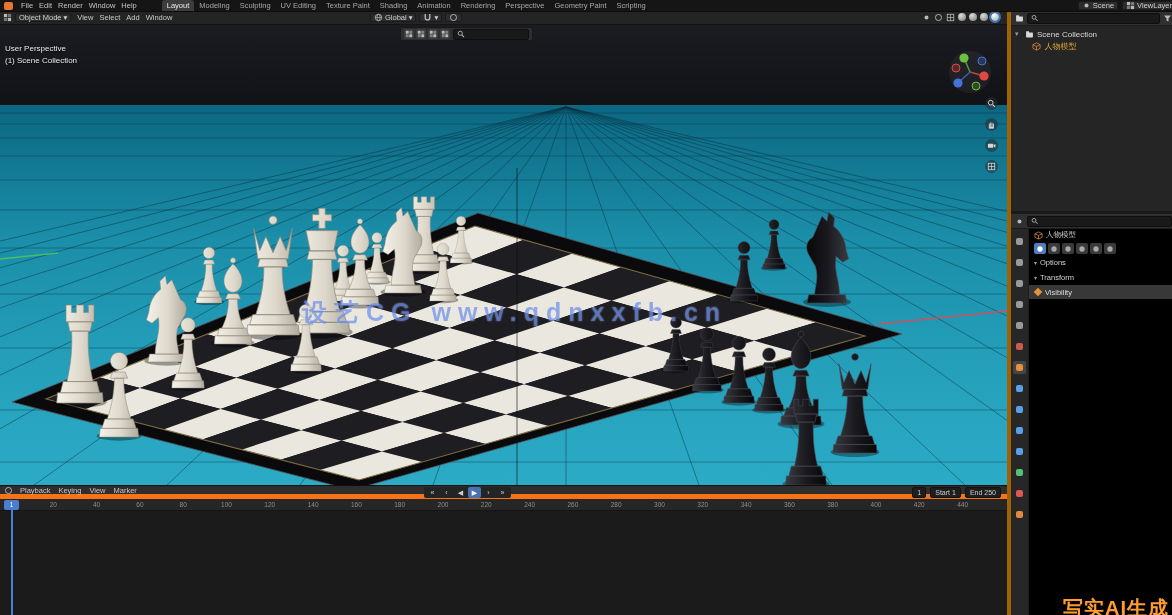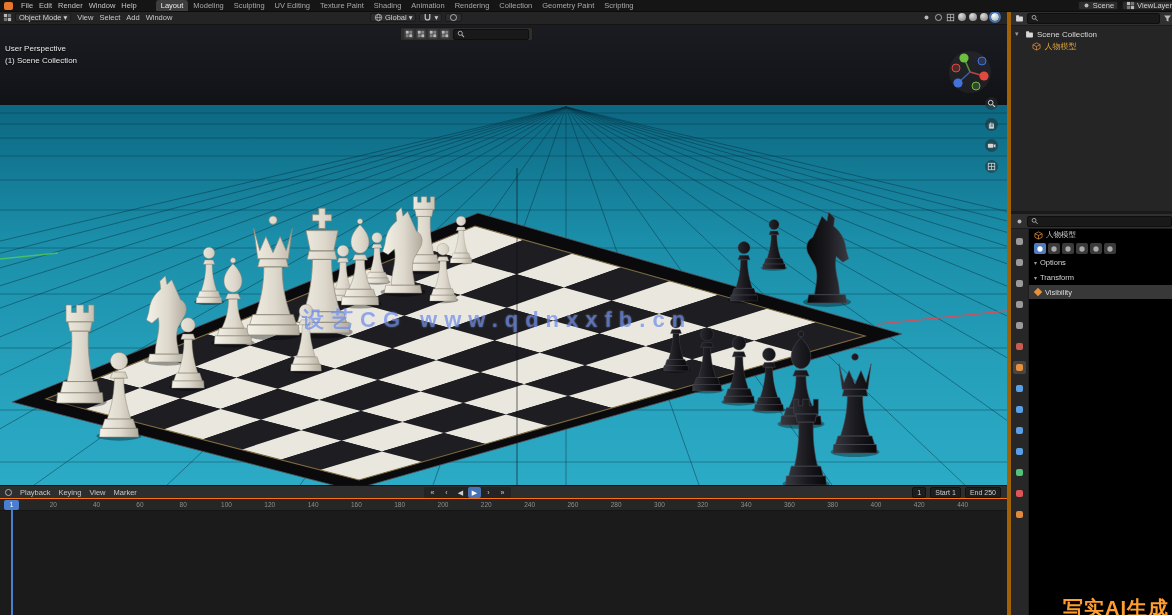--- a/index.html
+++ b/index.html
@@ -4,21 +4,21 @@
 <style>
   html,body{margin:0;padding:0;width:1172px;height:615px;overflow:hidden;background:#1f1f1f;
     font-family:"Liberation Sans","DejaVu Sans",sans-serif;-webkit-font-smoothing:antialiased;position:relative;}
   span,div{box-sizing:border-box}
 
   
   #topbar{position:absolute;left:0;top:0;width:1172px;height:11px;background:#151515;border-bottom:1px solid #0c0c0c;
     display:flex;align-items:center;font-size:7.5px;color:#c3c3c3;padding:0 4px;gap:2px;white-space:nowrap;z-index:30}
   #topbar .logo{width:9px;height:8px;border-radius:2px;background:#e8762c;margin-right:3px;flex:0 0 auto}
   .menu-item{padding:0 3px;line-height:11px}
-  #tb-workspaces{display:flex;margin-left:14px}
+  #tb-workspaces{display:flex;margin-left:20px}
   .ws-tab{padding:0 5px;line-height:11px;color:#a8a8a8;border-radius:3px 3px 0 0}
   .ws-tab.active{background:#3d3d3d;color:#ececec}
   #tb-right{margin-left:auto;display:flex;gap:4px;align-items:center}
   .pill{display:inline-flex;align-items:center;gap:2px;background:#2c2c2c;border:1px solid #1a1a1a;border-radius:2px;
     padding:0 3px;height:9px;line-height:9px;color:#cfcfcf}
 
   
   #vheader{position:absolute;left:0;top:11px;width:1007px;height:14px;background:#242424;border-bottom:1px solid #141414;
     display:flex;align-items:center;font-size:7.5px;color:#c9c9c9;padding:0 3px;gap:3px;z-index:25;white-space:nowrap}
   #vh-menus{display:flex}
@@ -35,21 +35,21 @@
   .ft-icon{width:10px;height:10px;background:#3c3c3c;border-radius:2px;display:inline-flex;align-items:center;justify-content:center;color:#bbb}
   .ft-icon svg{width:8px;height:8px}
   .searchbox{display:flex;align-items:center;gap:2px;background:#191919;border:1px solid #0e0e0e;border-radius:2px;height:11px;padding:0 3px}
   .searchbox input{background:transparent;border:0;outline:none;color:#bbb;font-size:7px;width:58px;height:9px;padding:0}
   .searchbox .hicon{width:8px;height:8px}
 
   
   #viewport{position:absolute;left:0;top:25px;width:1007px;height:460px;background:#1b8ea9;overflow:hidden}
   #scene-svg{position:absolute;left:0;top:0;width:1007px;height:460px}
   #vp-overlay{position:absolute;left:5px;top:18px;font-size:8px;color:#e9e9e9;text-shadow:0 1px 1px rgba(0,0,0,.7);line-height:12px;z-index:5}
-  #vp-watermark{position:absolute;left:302px;top:280px;font-size:22px;font-weight:bold;letter-spacing:7px;white-space:nowrap;
+  #vp-watermark{position:absolute;left:302px;top:271px;font-size:25px;font-weight:bold;letter-spacing:7px;white-space:nowrap;
     color:rgba(88,124,230,.62);text-shadow:0 0 2px rgba(235,242,255,.4);z-index:6}
   #nav-gizmo{position:absolute;right:14px;top:24px;z-index:6}
   #nav-icons{position:absolute;right:9px;top:72px;display:flex;flex-direction:column;gap:8px;z-index:6}
   .nav-icon{width:13px;height:13px;border-radius:50%;background:rgba(40,44,48,.55);display:flex;align-items:center;justify-content:center;color:#d6d6d6}
   .nav-icon svg{width:9px;height:9px}
 
   
   #right-panel{position:absolute;left:1007px;top:11px;width:165px;height:604px;background:#000000;border-left:4px solid #a16207;z-index:10}
   .ed-header{position:absolute;left:0;width:165px;height:15px;background:#303030;border-bottom:1px solid #1c1c1c;
     display:flex;align-items:center;gap:3px;padding:0 4px;font-size:7.5px;color:#c9c9c9}
@@ -72,21 +72,21 @@
   .ptab.active{background:#4f7cbf;color:#fff}
   .panel-row{display:flex;align-items:center;gap:3px;height:15px;padding:0 5px;color:#d5d5d5}
   .panel-row .tri{font-size:6px;color:#9c9c9c}
   .chk-row{display:flex;align-items:center;gap:4px;height:13px;padding:0 5px 0 34px}
   .chk{width:7px;height:7px;background:#1c1c1c;border:1px solid #060606;border-radius:1px}
   #prop-section{height:14px;background:#383838;display:flex;align-items:center;gap:4px;padding:0 6px;color:#ddd}
   .diamond{width:6px;height:6px;background:#e8913c;transform:rotate(45deg)}
 
   
   #timeline{position:absolute;left:0;top:485px;width:1007px;height:130px;background:#1d1d1d;border-top:1px solid #0f0f0f;z-index:10}
-  #tl-header{position:absolute;left:0;top:0;width:1007px;height:13px;background:#2e2e2e;border-bottom:1px solid #f97316;
+  #tl-header{position:absolute;left:0;top:0;width:1007px;height:13px;background:#2e2e2e;border-bottom:5px solid #f97316;
     display:flex;align-items:center;gap:4px;font-size:7.5px;color:#c6c6c6;padding:0 4px}
   #tl-controls{position:absolute;left:424px;top:1px;display:flex;gap:1px;background:#242424;border-radius:2px;padding:0 2px}
   .tl-btn{width:13px;height:11px;line-height:11px;text-align:center;font-size:7px;color:#cfcfcf}
   .tl-btn.play{background:#4772b3;border-radius:2px;color:#fff}
   #tl-fields{position:absolute;right:6px;top:1px;display:flex;gap:4px}
   .tl-field{background:#1e1e1e;border:1px solid #121212;border-radius:2px;height:11px;line-height:10px;font-size:7px;color:#ccc;padding:0 4px;white-space:nowrap}
   #tl-ruler{position:absolute;left:0;top:13px;width:1007px;height:12px;background:#262626;border-bottom:1px solid #151515}
   .tick{position:absolute;top:2px;font-size:6.5px;color:#8f8f8f;transform:translateX(-50%)}
   #tl-channels{position:absolute;left:0;top:25px;width:1007px;height:105px;background:#1b1b1b}
   #playhead{position:absolute;left:4px;top:13px;bottom:0;width:16px;z-index:5}
@@ -106,21 +106,21 @@
   <nav id="tb-menus"><span class="menu-item">File</span><span class="menu-item">Edit</span><span class="menu-item">Render</span><span class="menu-item">Window</span><span class="menu-item">Help</span></nav>
   <nav id="tb-workspaces">
       <span class="ws-tab active">Layout</span>
       <span class="ws-tab">Modeling</span>
       <span class="ws-tab">Sculpting</span>
       <span class="ws-tab">UV Editing</span>
       <span class="ws-tab">Texture Paint</span>
       <span class="ws-tab">Shading</span>
       <span class="ws-tab">Animation</span>
       <span class="ws-tab">Rendering</span>
-      <span class="ws-tab">Collection</span>
+      <span class="ws-tab">Perspective</span>
       <span class="ws-tab">Geometry Paint</span>
       <span class="ws-tab">Scripting</span>
     </nav>
   <div id="tb-right">
     <span class="pill">
       <span class="hicon">
           <svg viewBox="0 0 10 10">
             <circle cx="5" cy="5" r="2.2" fill="currentColor"></circle>
           </svg>
         </span>

